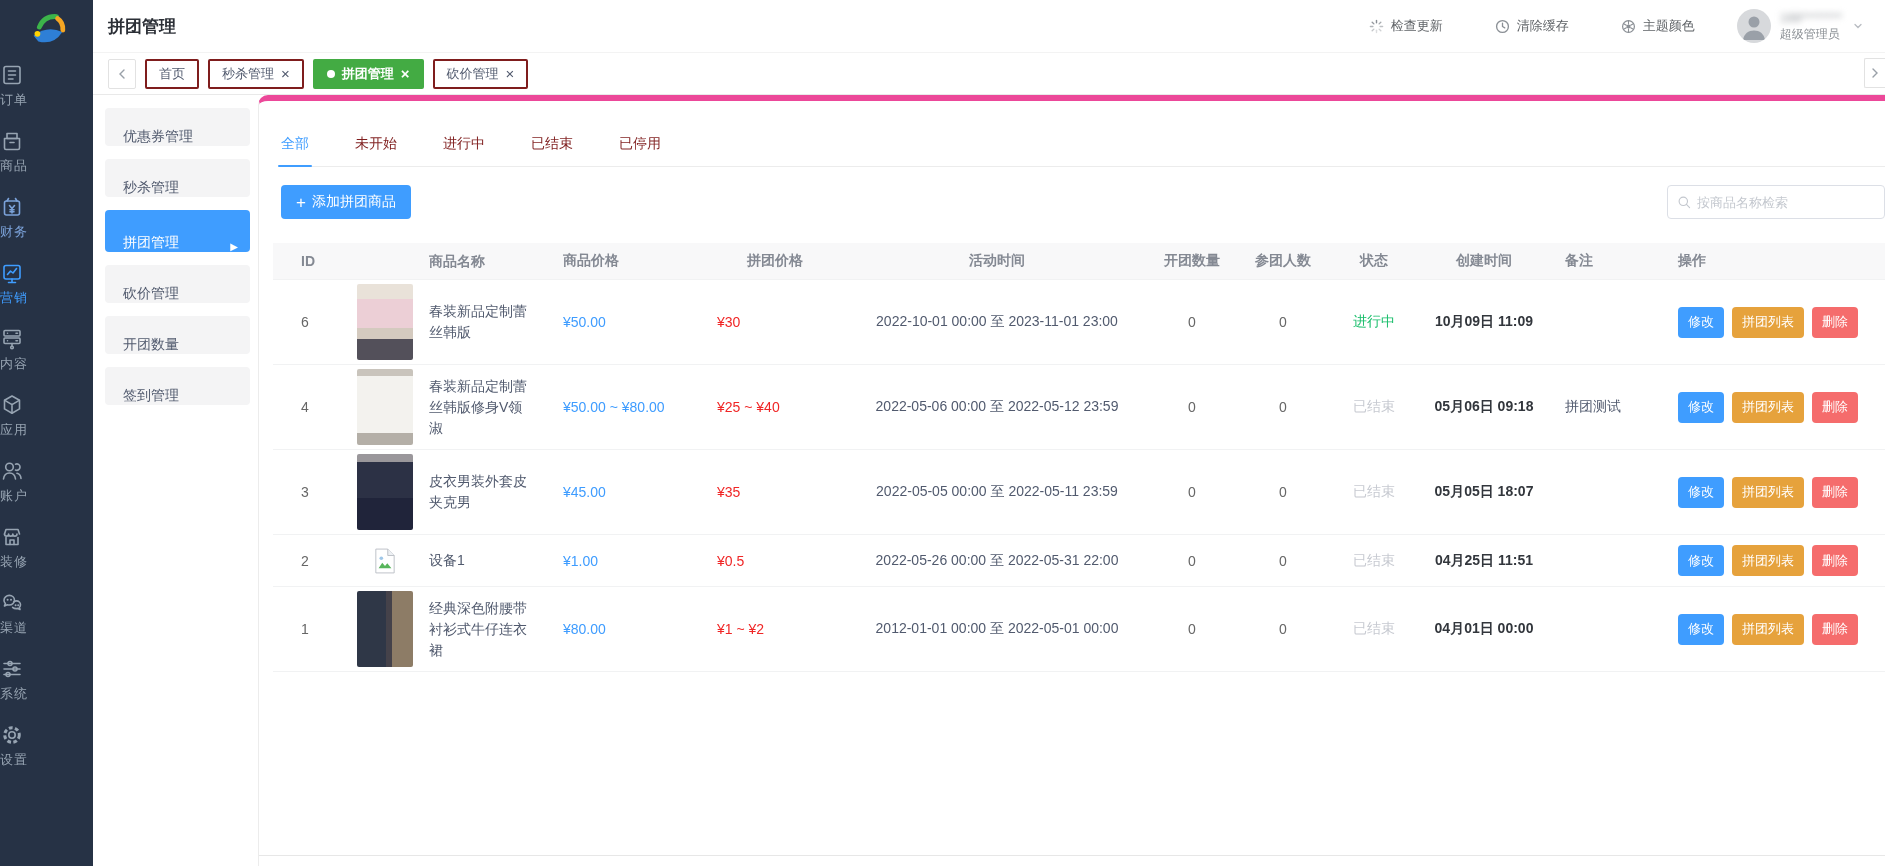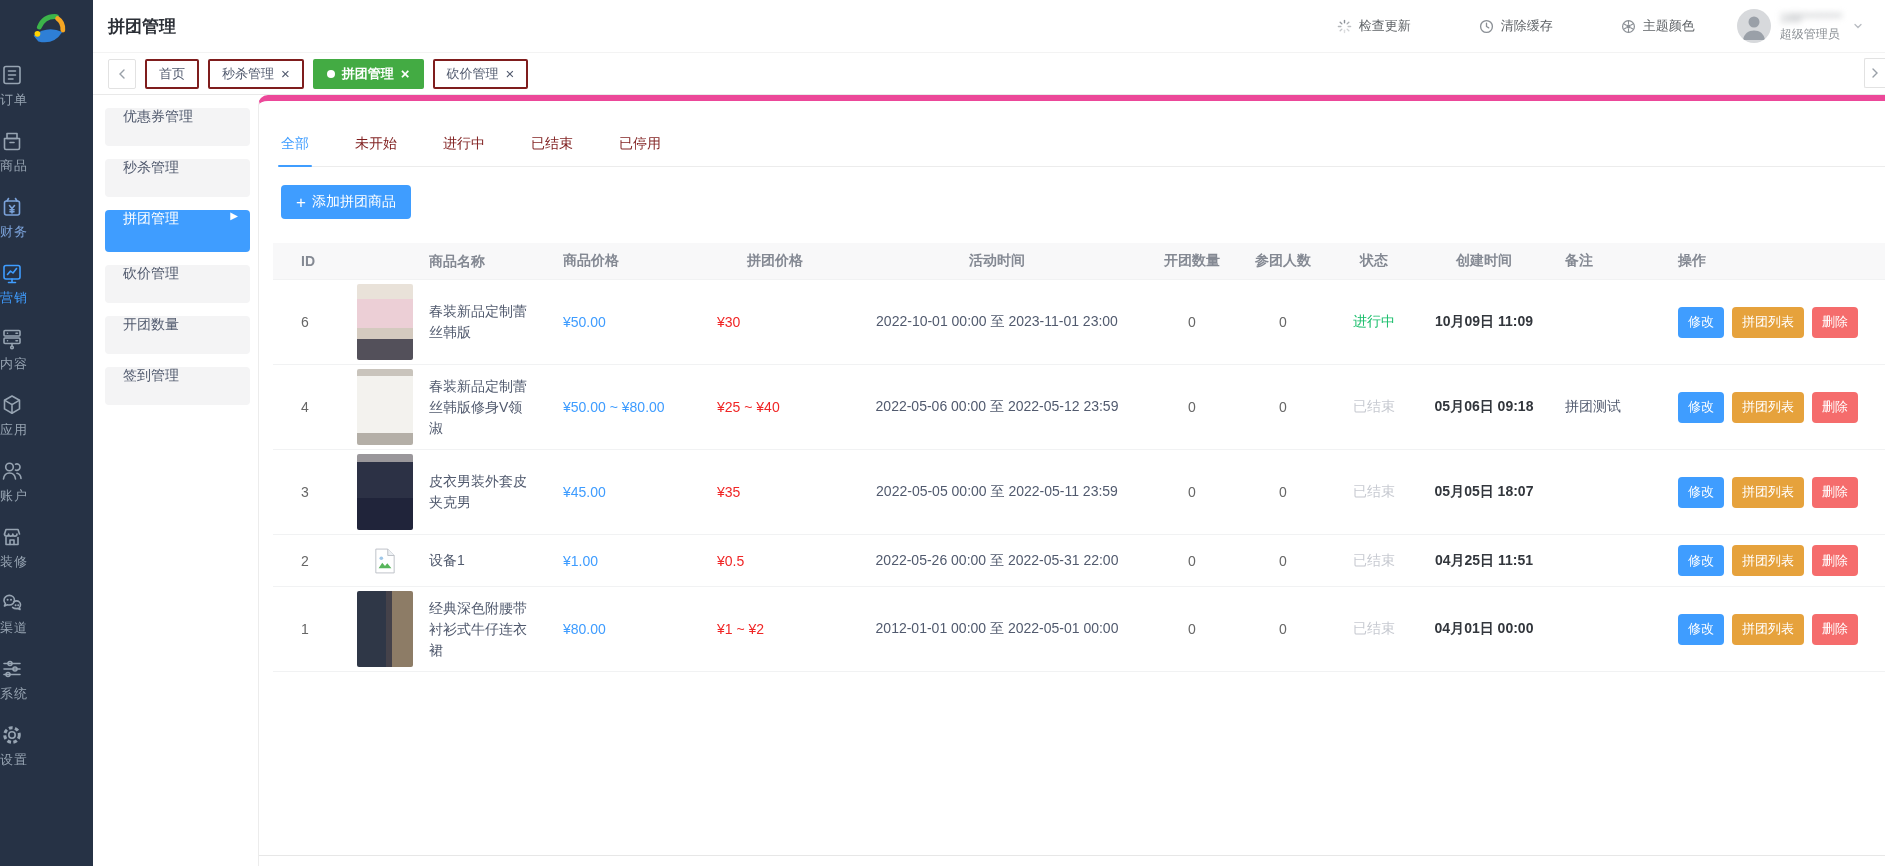--- a/index.html
+++ b/index.html
@@ -21,21 +21,21 @@
   .side-item .lbl{font-size:13px;margin-top:4px;letter-spacing:1px}
   .side-item.active{color:var(--accent)}
   .side-item.tinted{color:#7BA2D9}
 
   
   .right{flex:1;display:flex;flex-direction:column;min-width:0}
 
   
   .topbar{height:53px;flex-shrink:0;display:flex;align-items:center;padding:0 22px 0 15px;border-bottom:1px solid #f3f3f3}
   .page-title{font-size:17px;font-weight:600;color:#2b2f36}
-  .top-actions{margin-left:auto;display:flex;align-items:flex-start;gap:68px;color:#5f6367;font-size:13px}
+  .top-actions{margin-left:auto;display:flex;align-items:flex-start;gap:52px;color:#5f6367;font-size:13px}
   .top-action{display:flex;align-items:center;gap:7px;cursor:pointer;white-space:nowrap}
   .top-action svg{display:block}
   .user{display:flex;align-items:center;margin-left:42px;gap:9px;cursor:pointer}
   .avatar{width:34px;height:34px;border-radius:50%;background:#d7d9dc;overflow:hidden;flex-shrink:0}
   .user-text{display:flex;flex-direction:column;line-height:1.3}
   .uname{filter:blur(3px);color:#9a9ea3;font-size:13px;user-select:none}
   .urole{color:#8a8f94;font-size:12px}
   .user-caret{color:#b8bcc2;margin-left:2px}
 
   
@@ -45,21 +45,21 @@
   .tabs{display:flex;gap:9px}
   .tab{height:30px;border:2px solid #7f1d1d;border-radius:2px;background:#fff;display:flex;align-items:center;gap:7px;padding:0 12px;font-size:13px;color:#515a6e;cursor:pointer;white-space:nowrap}
   .tab .dot{display:none;width:8px;height:8px;border-radius:50%;background:#fff}
   .tab.active{background:var(--tab-green);border-color:var(--tab-green);color:#fff;font-weight:600}
   .tab.active .dot{display:block}
   .tab-close{font-size:15px;line-height:1}
 
   
   .workspace{flex:1;display:flex;min-height:0}
   .submenu{width:165px;flex-shrink:0;padding-top:13px}
-  .submenu-item{margin:0 8px 13px 12px;height:38px;background:#f4f4f5;border-radius:4px;display:flex;align-items:flex-start;padding:0 12px 0 18px;font-size:14px;color:#515a6e;cursor:pointer}
+  .submenu-item{margin:0 8px 13px 12px;height:38px;background:#f4f4f5;border-radius:4px;display:flex;align-items:flex-end;padding:0 12px 0 18px;font-size:14px;color:#515a6e;cursor:pointer}
   .submenu-item .arrow{margin-left:auto;font-size:10px;visibility:hidden}
   .submenu-item.active{background:var(--accent);color:#fff;height:42px}
   .submenu-item.active .arrow{visibility:visible}
 
   .content{flex:1;min-width:0;border-left:1px solid #ececec;border-top:6px solid #ec4899;border-top-left-radius:10px;padding:24px 0 0 14px;display:flex;flex-direction:column;position:relative}
   .footer-line{position:absolute;left:0;right:0;bottom:10px;border-top:1px solid #e7e7e7}
 
   .filter-tabs{display:flex;gap:46px;margin:0 0 0 8px;padding-top:10px;border-bottom:1px solid #ececec}
   .filter-tab{font-size:14px;color:#7f1d1d;padding-bottom:13px;position:relative;cursor:pointer}
   .filter-tab.active{color:var(--accent)}
@@ -414,20 +414,27 @@
             <div class="filter-tab">
               <span>已停用</span>
             </div>
           </div>
 
         <div class="toolbar">
           <button class="add-btn">
             <span class="plus">+</span>
             <span>添加拼团商品</span>
           </button>
+          <div class="search-box">
+            <svg width="14" height="14" viewBox="0 0 20 20">
+              <circle cx="9" cy="9" r="6" stroke="#c3c7ce" stroke-width="1.6" fill="none"></circle>
+              <path d="M13.5 13.5L18 18" stroke="#c3c7ce" stroke-width="1.6" stroke-linecap="round"></path>
+            </svg>
+            <input type="text" value="" placeholder="按商品名称检索" style="">
+          </div>
         </div>
 
         <div class="table">
           <div class="tr head">
 
               <div class="td col-id">ID</div>
 
               <div class="td col-thumb"></div>
 
               <div class="td col-name">商品名称</div>

